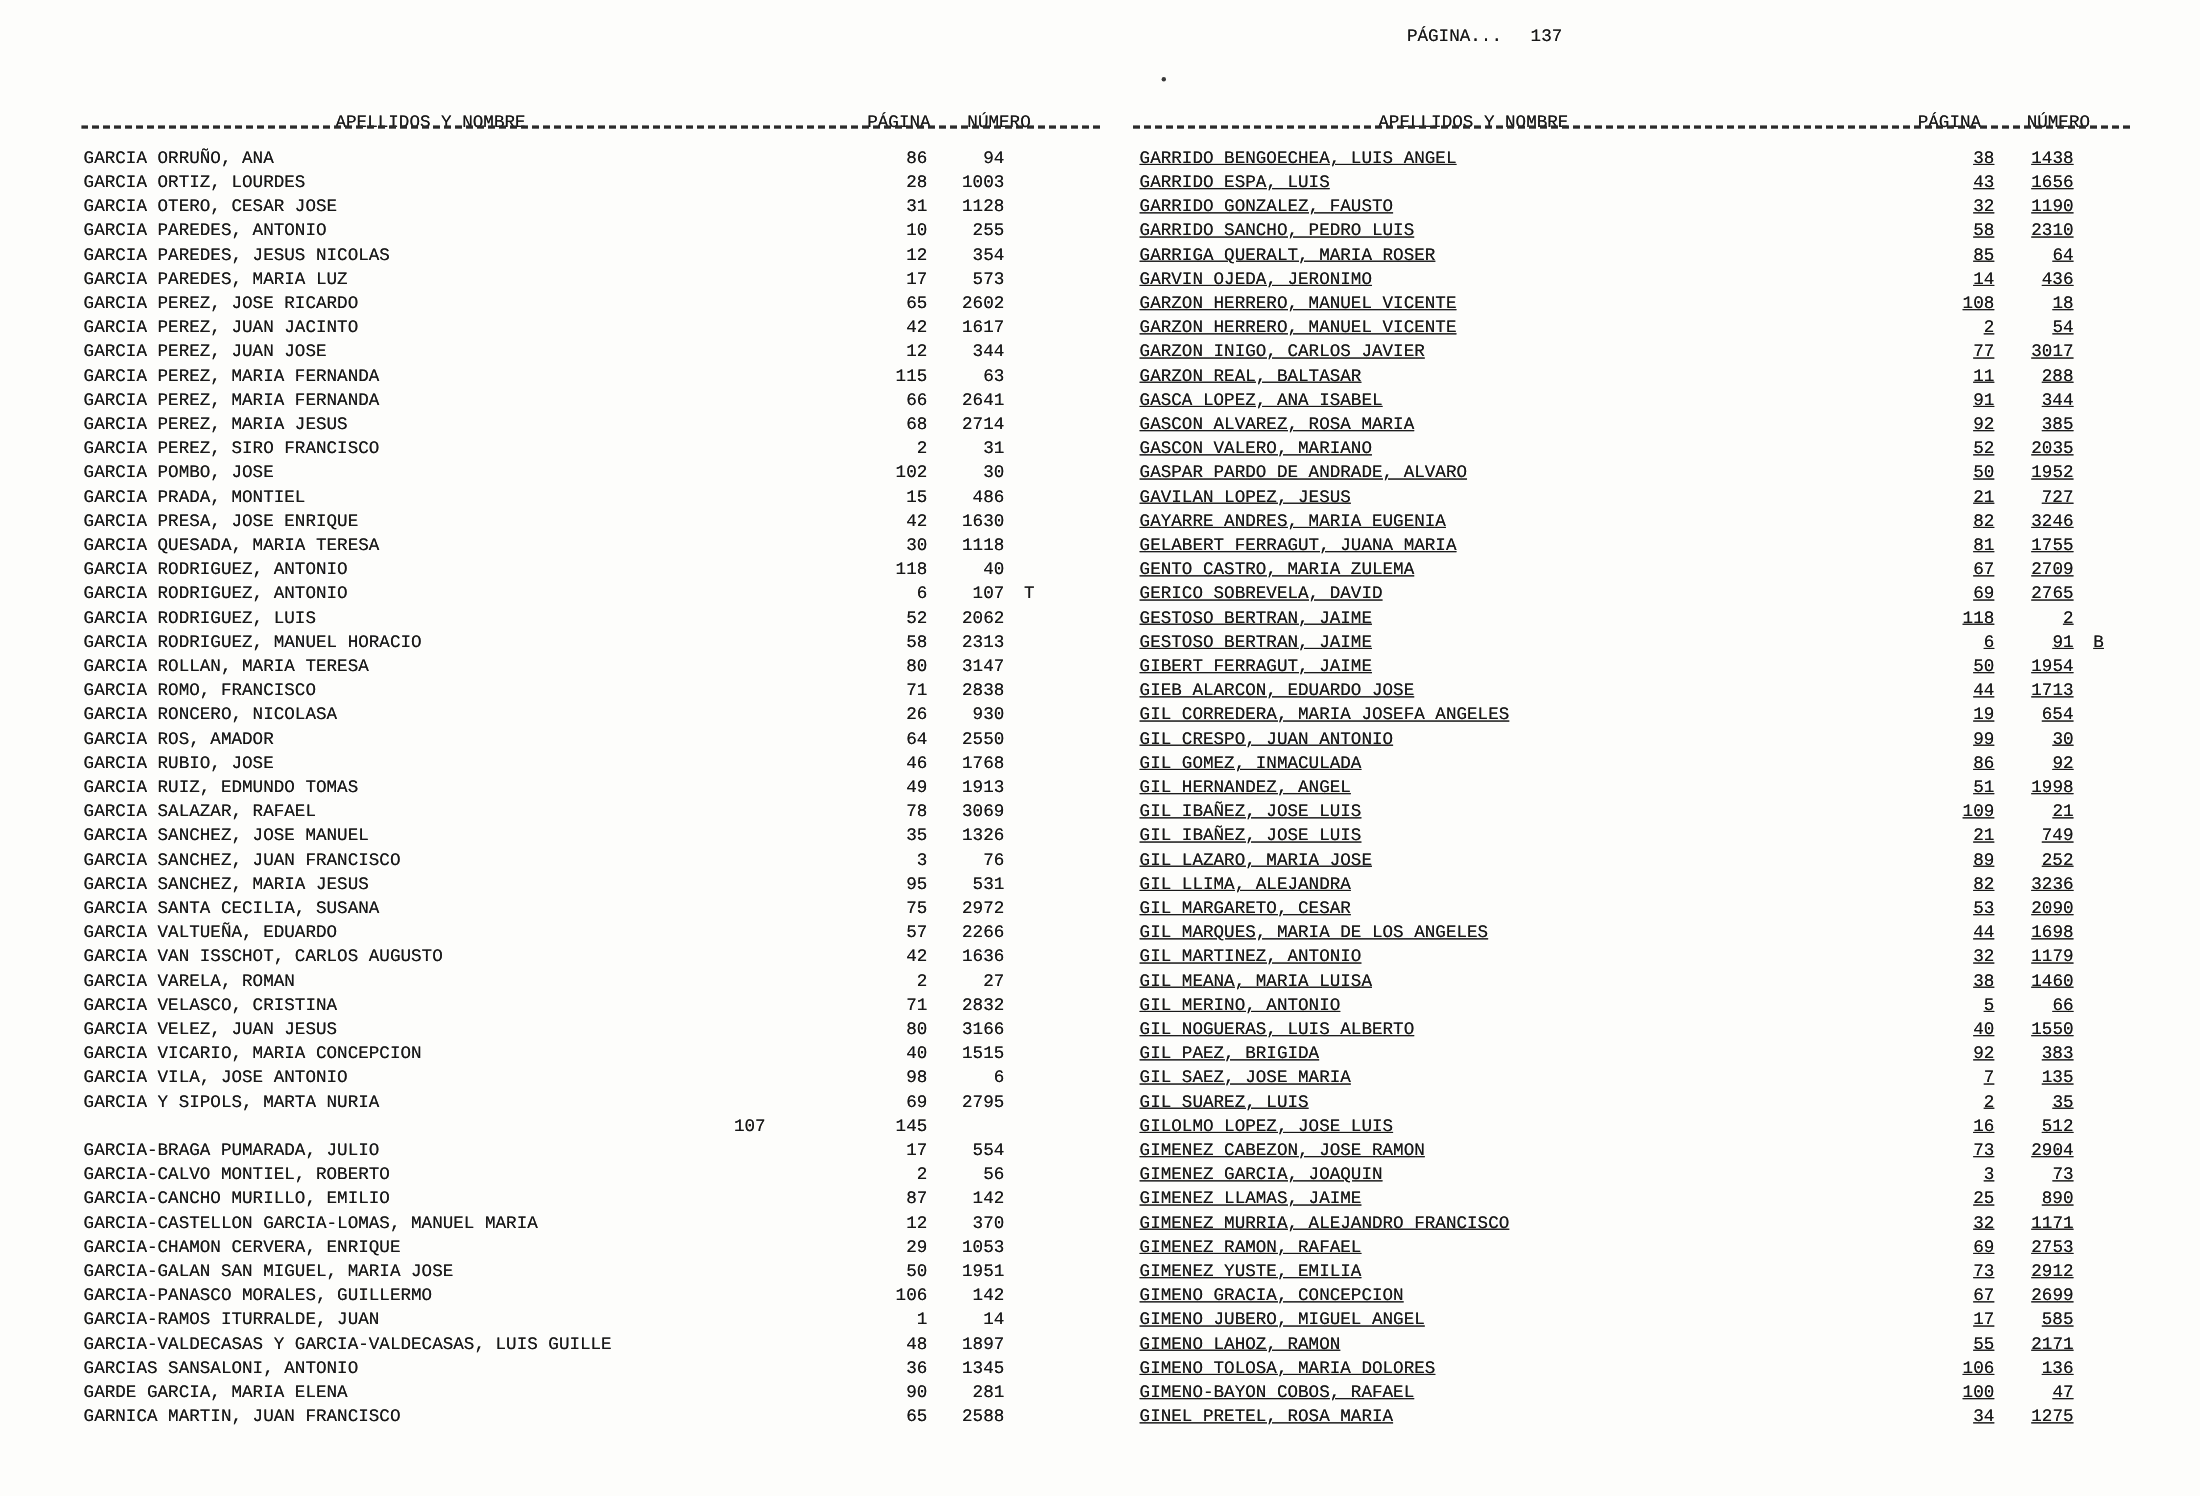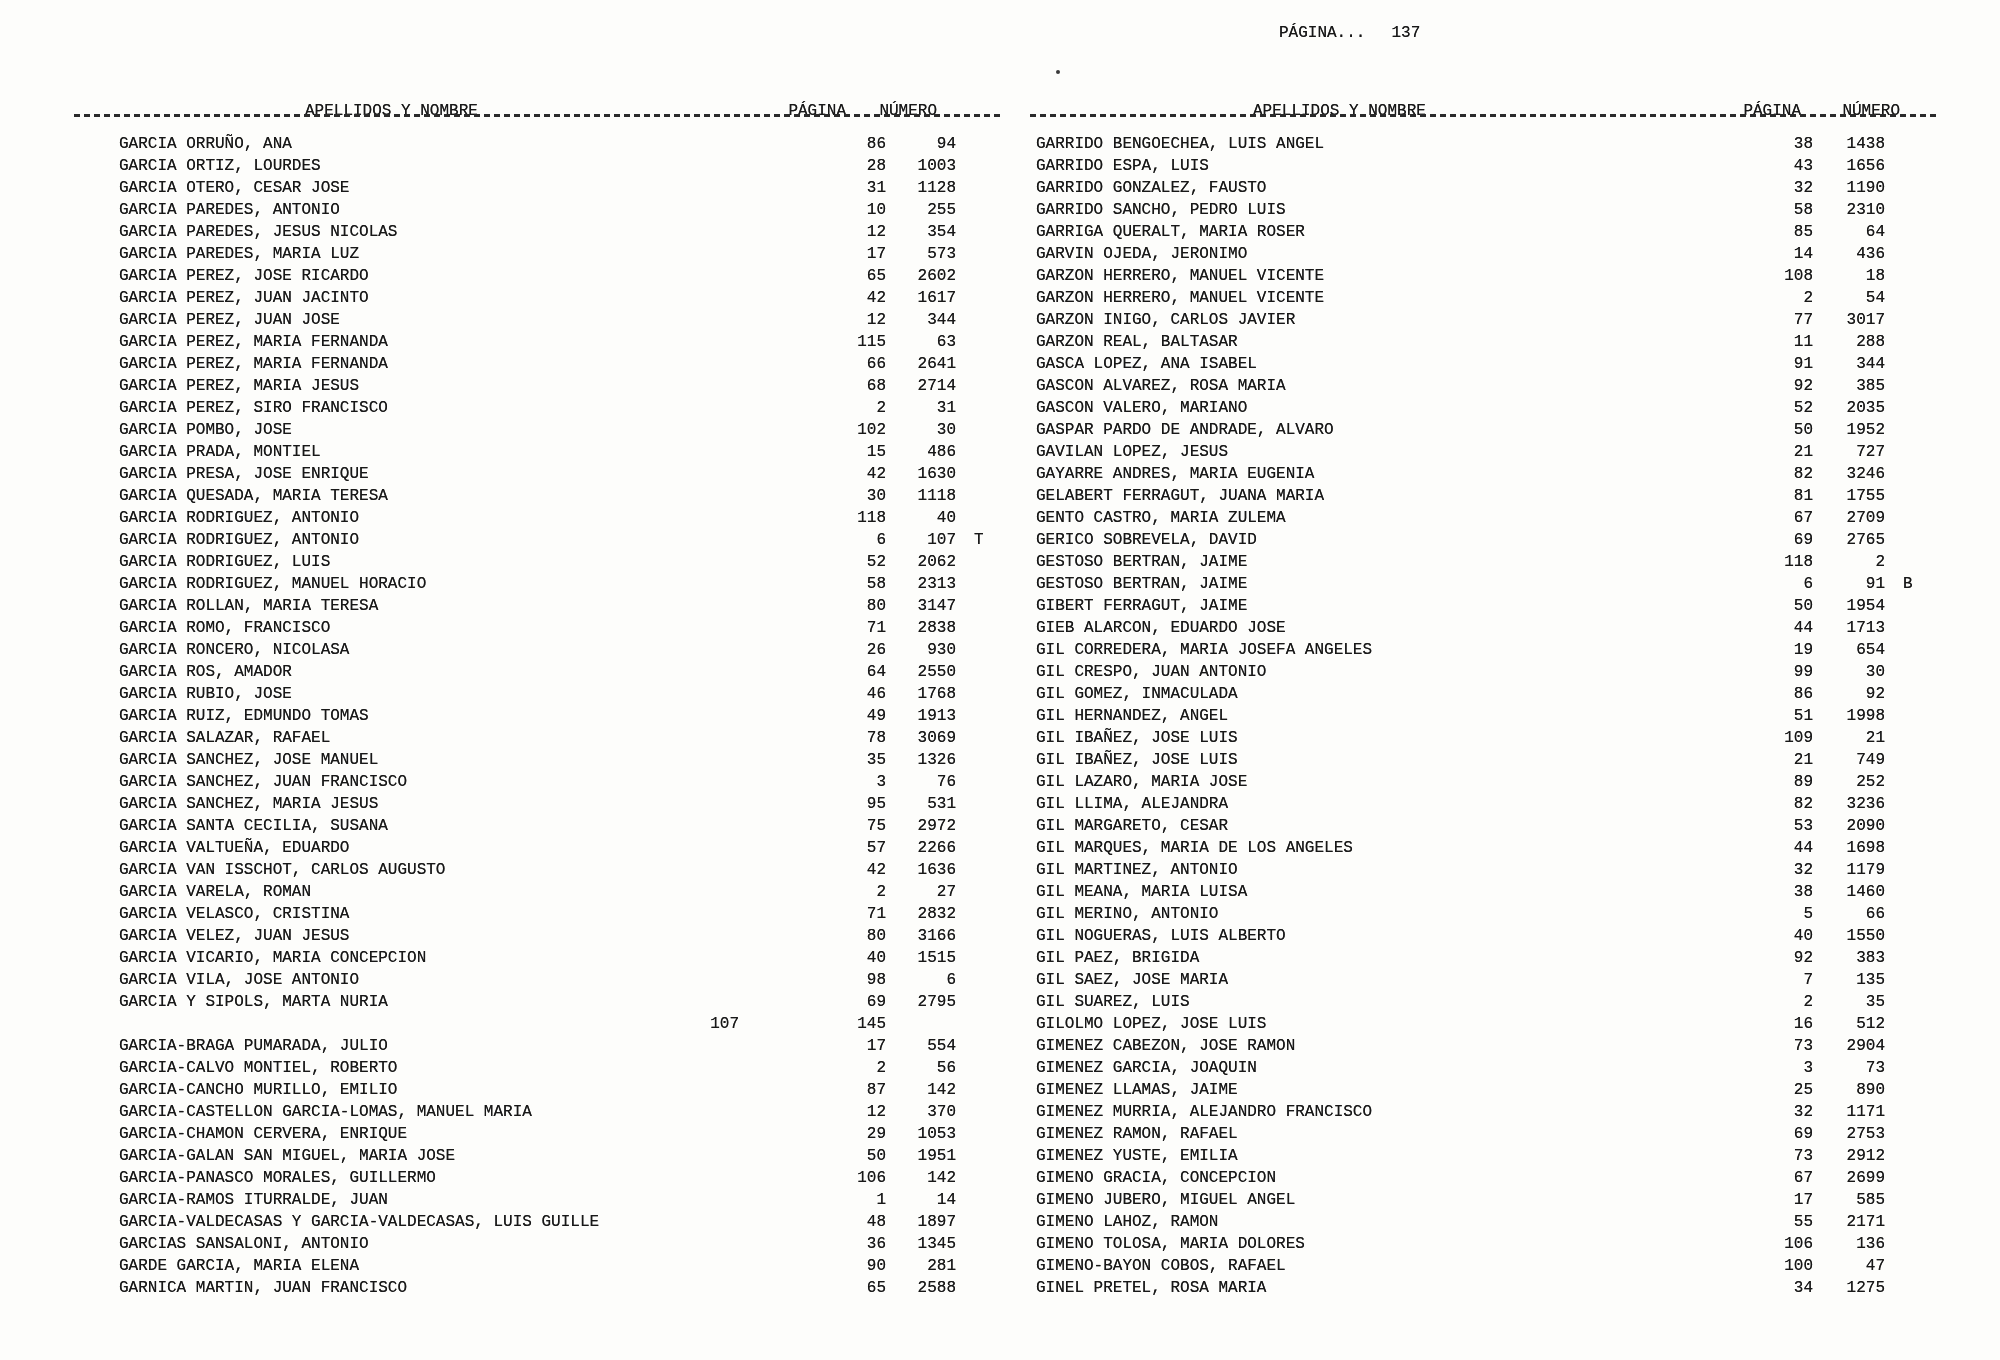--- a/index.html
+++ b/index.html
@@ -32,22 +32,22 @@
   .h-right-num{left:1760px;width:140px;text-align:right;}
   
   .dashes{
     position:absolute;top:114px;height:3px;
     background:repeating-linear-gradient(90deg,#2b2b2b 0 6px,transparent 6px 10px);
   }
   .dashes-left{left:74px;width:928px;}
   .dashes-right{left:1030px;width:908px;}
   
   .rows{position:absolute;top:133px;}
-  .rows-left{left:76px;width:884px;margin-left:43px;}
-  .rows-right{left:1036px;width:904px;}
+  .rows-left{left:76px;width:884px;}
+  .rows-right{left:1036px;width:904px;text-decoration:underline;}
   .row{
     display:grid;height:22px;align-items:center;
     font-size:16px;line-height:22px;white-space:pre;
     text-shadow:0 0 .5px #444;
   }
   .rows-left .row{grid-template-columns:620px 147px 70px 1fr;}
   .rows-right .row{grid-template-columns:620px 157px 72px 1fr;}
   .cell{display:block;overflow:visible;}
   .cell-page,.cell-number{text-align:right;}
   .cell-flag{padding-left:18px;}

